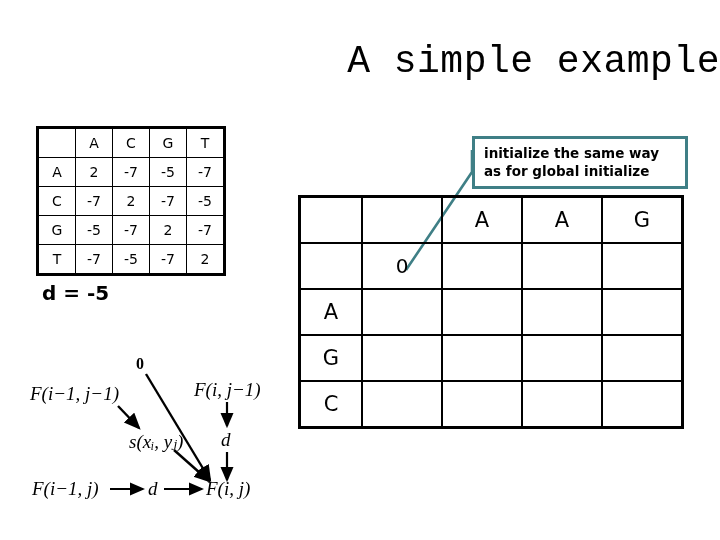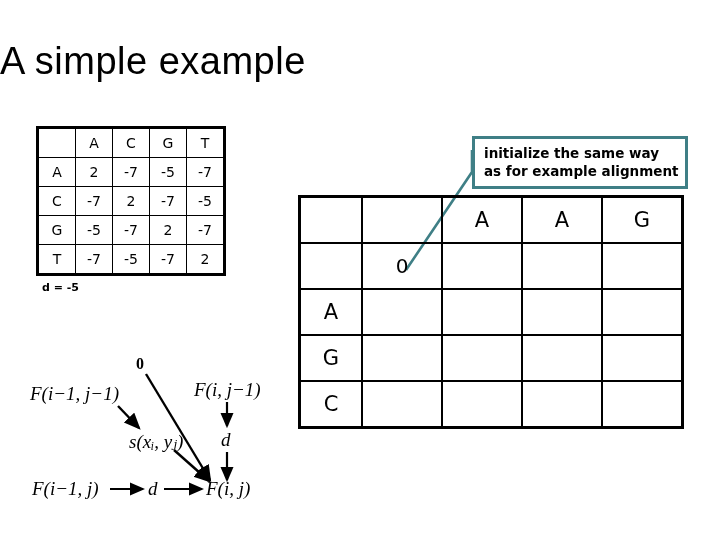--- a/index.html
+++ b/index.html
@@ -21,22 +21,22 @@
     height: 540px;
     background: #ffffff;
   }
 
   
   #slide-title {
     position: absolute;
     left: 0;
     top: 40px;
     width: 720px;
-    text-align: left;
-    font-family: Liberation Sans, sans-serif;
+    text-align: right;
+    font-family: Liberation Mono, monospace;
     font-size: 38px;
     font-weight: 400;
     letter-spacing: 0.5px;
     color: #000000;
     white-space: nowrap;
   }
 
   
   #sub-matrix-wrap {
     position: absolute;
@@ -61,21 +61,21 @@
     color: #000000;
     padding: 0;
   }
   #sub-matrix td.corner { width: 36px; }
 
   #gap-penalty {
     position: absolute;
     left: 42px;
     top: 281px;
     font-family: "DejaVu Sans", sans-serif;
-    font-size: 11px;
+    font-size: 20px;
     font-weight: bold;
     color: #000000;
     white-space: nowrap;
   }
 
   
   #callout {
     position: absolute;
     left: 472px;
     top: 136px;
@@ -199,21 +199,21 @@
   </div>
 
   <div id="gap-penalty">d = -5</div>
 
   <svg id="callout-leader" viewBox="0 0 130 130" width="130" height="130">
     <polyline points="72,-30 72,22 6,120" fill="none" stroke="#3f7f86" stroke-width="2.6" stroke-linejoin="miter" stroke-linecap="butt"></polyline>
   </svg>
 
   <div id="callout">
     <div class="callout-line">initialize the same way</div>
-    <div class="callout-line">as for example alignment</div>
+    <div class="callout-line">as for global initialize</div>
   </div>
 
   <table class="grid" id="dp-grid">
     <tbody>
         <tr>
       <td class="first-col"></td>
       <td></td>
       <td>A</td>
       <td>A</td>
       <td>G</td>

